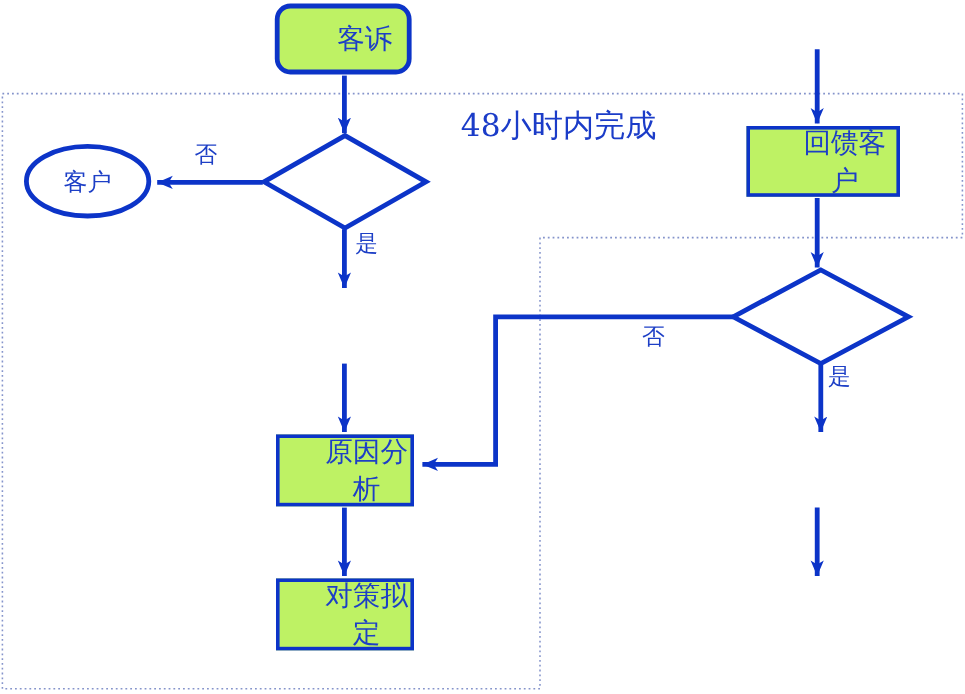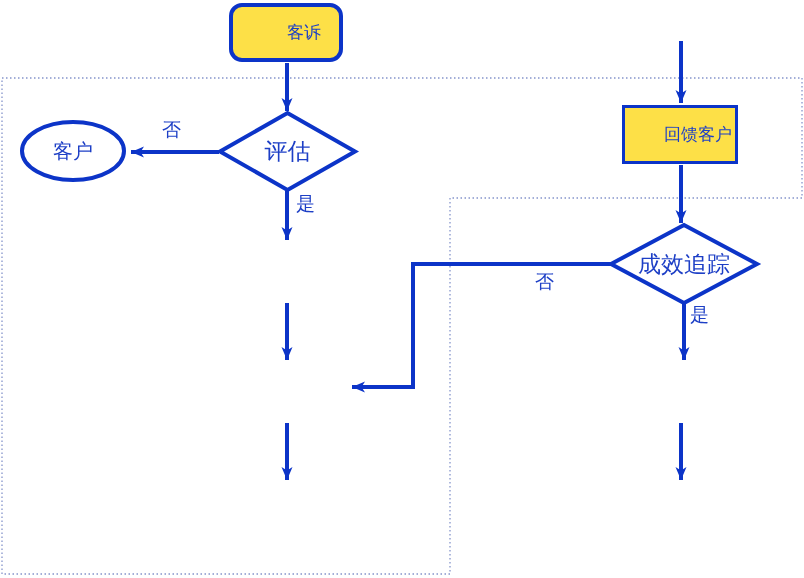--- a/index.html
+++ b/index.html
@@ -3,22 +3,22 @@
 <meta charset="utf-8">
 <style>
   html,body{margin:0;padding:0;background:#ffffff;}
   .stage{
     position:relative;width:804px;height:578px;background:#ffffff;overflow:hidden;
     font-family:"DejaVu Serif","Liberation Serif",serif;
   }
   .stage svg{position:absolute;left:0;top:0;}
   .node{
     position:absolute;display:flex;align-items:center;justify-content:center;
-    background:#fde047;border:3.5px solid #0c34c8;color:#1d3fc6;
-    font-size:17px;letter-spacing:0px;box-sizing:border-box;text-align:center;padding-left:36px;
+    background:#bef264;border:3.5px solid #0c34c8;color:#1d3fc6;
+    font-size:23px;letter-spacing:0px;box-sizing:border-box;text-align:center;padding-left:36px;
   }
   .node.rounded{border-radius:13px;border-width:4px;}
   .shape-label{
     position:absolute;display:flex;align-items:center;justify-content:center;
     color:#1d3fc6;font-size:23px;text-align:right;pointer-events:none;
   }
   .edge-label{
     position:absolute;color:#1d3fc6;font-size:19px;line-height:1.1;
     font-family:"DejaVu Serif","Liberation Serif",serif;
   }
@@ -57,31 +57,36 @@
     <polygon points="220,151.5 287.5,113 355,151.5 287.5,190" fill="#ffffff" stroke="#0c34c8" stroke-width="4"></polygon>
     <polygon points="611,264 684,225 757,264 684,303" fill="#ffffff" stroke="#0c34c8" stroke-width="4"></polygon>
     <ellipse cx="73" cy="151" rx="51" ry="29" fill="#ffffff" stroke="#0c34c8" stroke-width="4"></ellipse>
   </svg>
 
   <div class="node rounded" style="left:229px;top:3px;width:114px;height:59px">
     <span>客诉</span>
   </div>
 
 
+  <div class="node" style="left:230px;top:362px;width:115px;height:60px">
+    <span>原因分析</span>
+  </div>
 
+  <div class="node" style="left:230px;top:482px;width:115px;height:60px">
+    <span>对策拟定</span>
+  </div>
 
-  <div class="node" style="left:622px;top:105px;width:116px;height:59px">
+  <div class="node" style="left:622px;top:105px;width:128px;height:59px">
     <span>回馈客户</span>
   </div>
 
 
 
-  <div class="shape-label" style="left:220px;top:113px;width:135px;height:77px">评估</div>
-  <div class="shape-label" style="left:611px;top:225px;width:146px;height:78px">成效追踪</div>
   <div class="shape-label" style="left:22px;top:122px;width:102px;height:58px;font-size:20px">客户</div>
 
+  <div class="note">48小时内完成</div>
 
   <div class="edge-label" style="left:162px;top:119px">否</div>
   <div class="edge-label" style="left:296px;top:193px">是</div>
   <div class="edge-label" style="left:535px;top:271px">否</div>
   <div class="edge-label" style="left:690px;top:304px">是</div>
 
 </div>
 
 </body></html>

